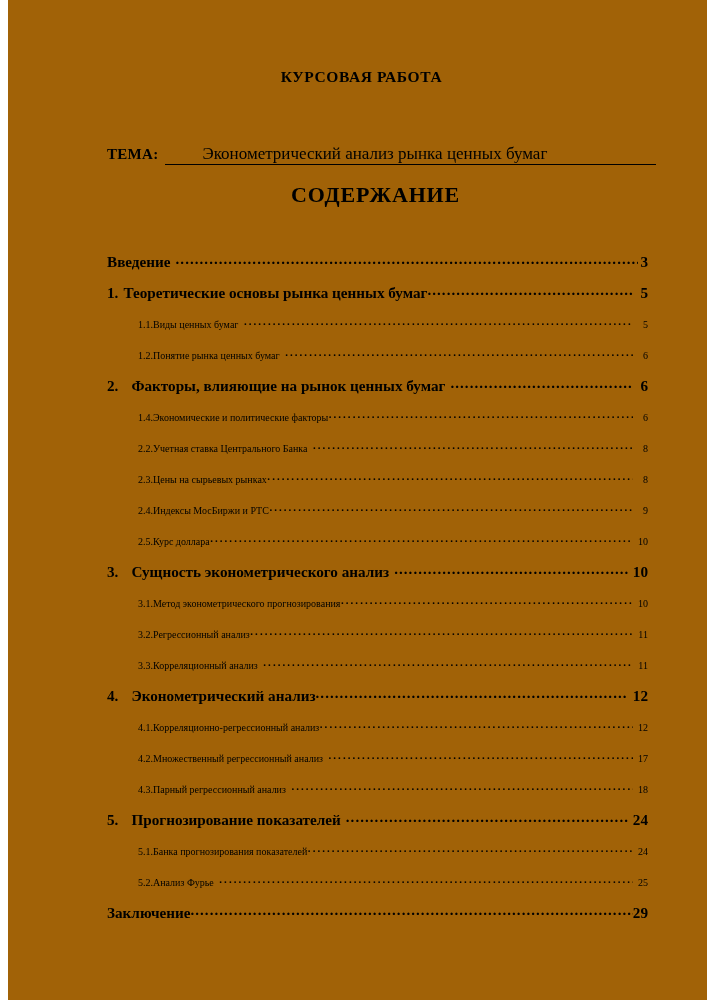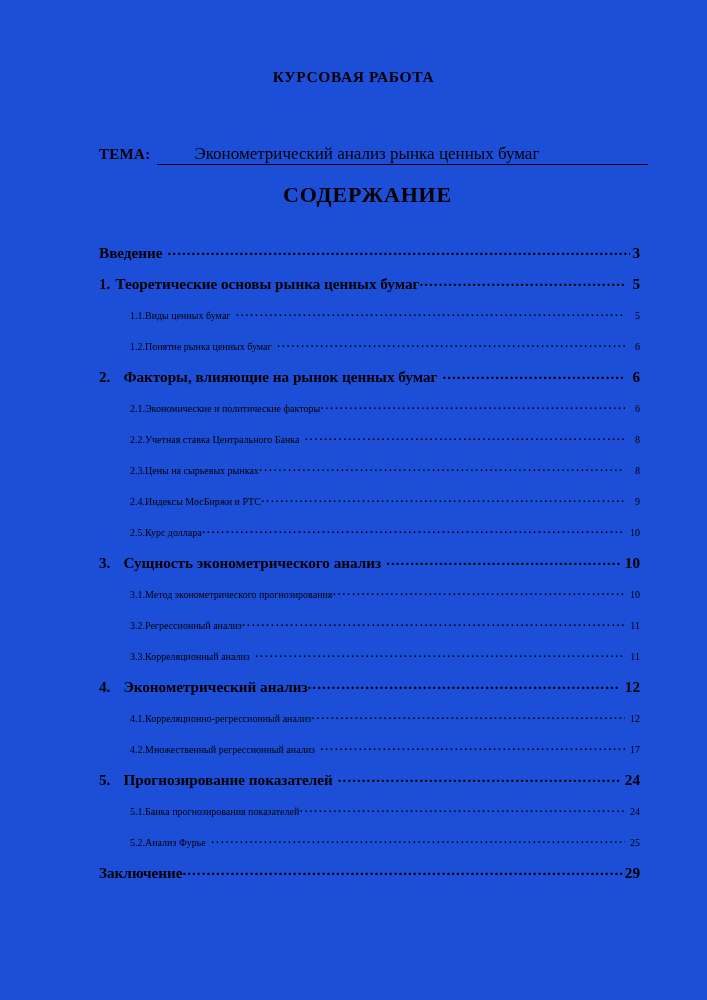--- a/index.html
+++ b/index.html
@@ -12,21 +12,22 @@
     height: 1000px;
     position: relative;
     font-family: "Liberation Serif", "DejaVu Serif", serif;
     color: #000000;
     overflow: hidden;
   }
 
   .page {
     position: absolute;
     inset: 0;
-    background: #1d4ed8;
+    background: #a16207;
+    margin-left: 8px;
   }
 
   
   .doc-title {
     position: absolute;
     top: 68px;
     left: 0;
     width: 707px;
     text-align: center;
     font-size: 15.5px;
@@ -69,21 +70,21 @@
     width: 707px;
     text-align: center;
     font-size: 22px;
     font-weight: bold;
     letter-spacing: 0.8px;
   }
 
   
   .toc {
     position: absolute;
-    top: 244px;
+    top: 253px;
     left: 99px;
     width: 541px;
   }
 
   .toc-entry {
     display: flex;
     align-items: baseline;
     height: 31px;
     white-space: nowrap;
   }
@@ -187,21 +188,21 @@
         <span class="leader"></span>
         <span class="pageno sp-after-dots">6</span>
       </div>
       <div class="toc-entry level1">
         <span class="num gap-wide">2.</span>
         <span class="label sp-before-dots">Факторы, влияющие на рынок ценных бумаг</span>
         <span class="leader"></span>
         <span class="pageno sp-after-dots">6</span>
       </div>
       <div class="toc-entry level2">
-        <span class="num">2.1.</span>
+        <span class="num">1.4.</span>
         <span class="label">Экономические и политические факторы</span>
         <span class="leader"></span>
         <span class="pageno sp-after-dots">6</span>
       </div>
       <div class="toc-entry level2">
         <span class="num">2.2.</span>
         <span class="label sp-before-dots">Учетная ставка Центрального Банка</span>
         <span class="leader"></span>
         <span class="pageno sp-after-dots">8</span>
       </div>
@@ -258,20 +259,26 @@
         <span class="label">Корреляционно-регрессионный анализ</span>
         <span class="leader"></span>
         <span class="pageno sp-after-dots">12</span>
       </div>
       <div class="toc-entry level2">
         <span class="num">4.2.</span>
         <span class="label sp-before-dots">Множественный регрессионный анализ</span>
         <span class="leader"></span>
         <span class="pageno sp-after-dots">17</span>
       </div>
+      <div class="toc-entry level2">
+        <span class="num">4.3.</span>
+        <span class="label sp-before-dots">Парный регрессионный анализ</span>
+        <span class="leader"></span>
+        <span class="pageno sp-after-dots">18</span>
+      </div>
       <div class="toc-entry level1">
         <span class="num gap-wide">5.</span>
         <span class="label sp-before-dots">Прогнозирование показателей</span>
         <span class="leader"></span>
         <span class="pageno sp-after-dots">24</span>
       </div>
       <div class="toc-entry level2">
         <span class="num">5.1.</span>
         <span class="label">Банка прогнозирования показателей</span>
         <span class="leader"></span>

